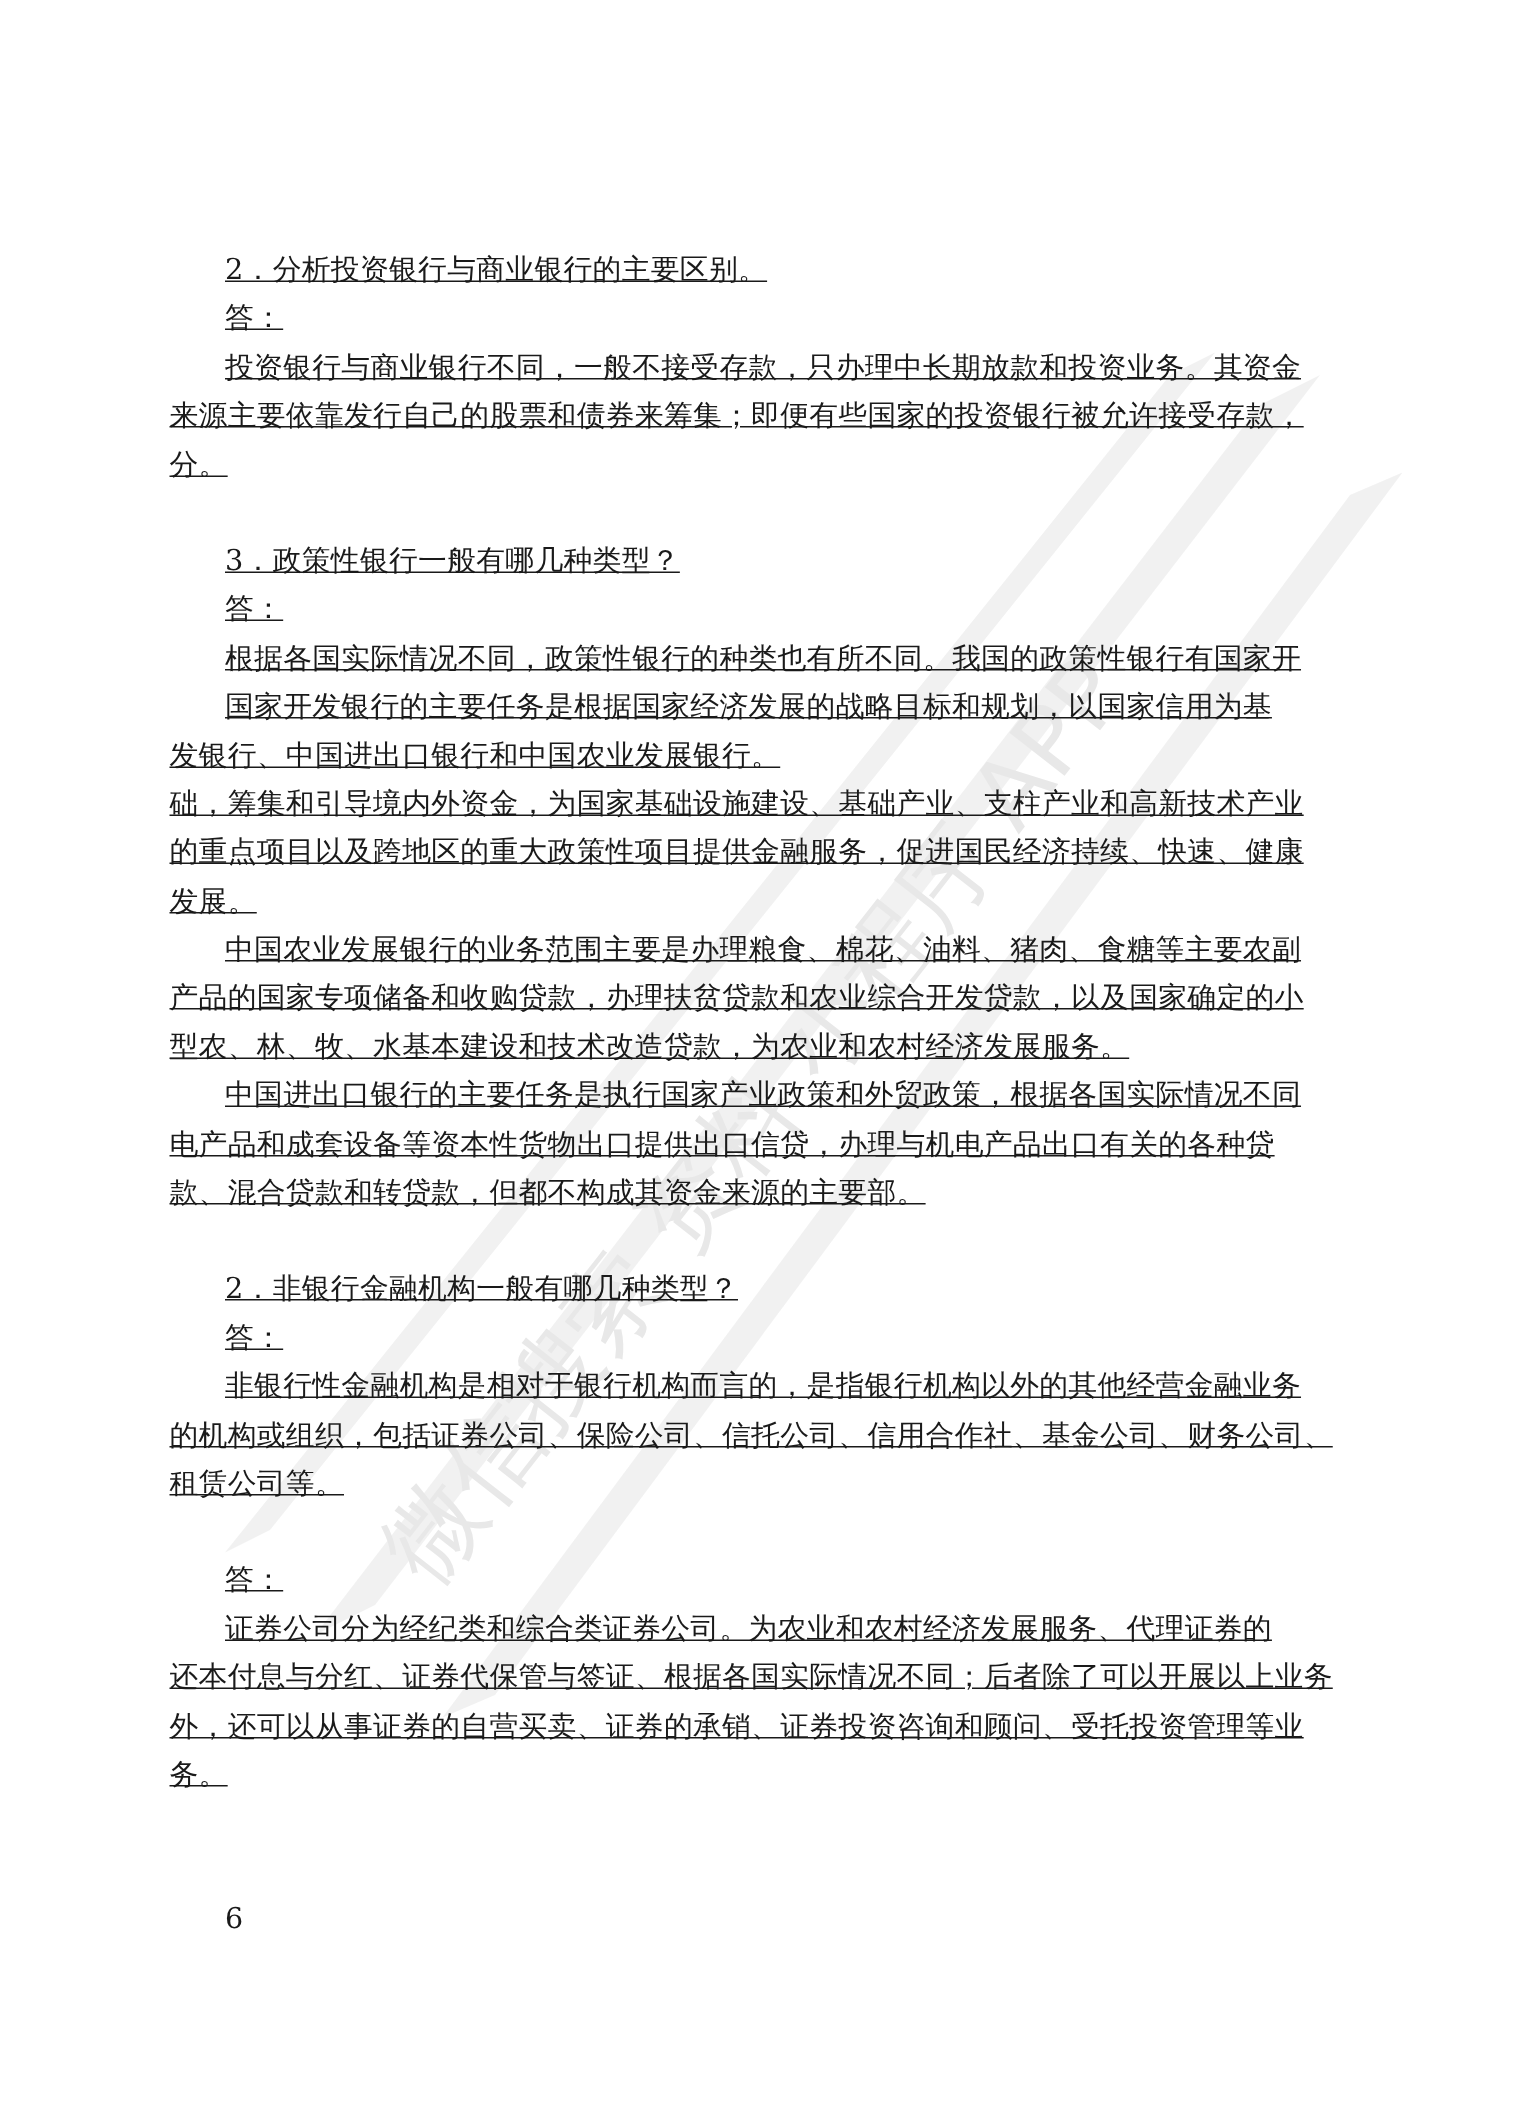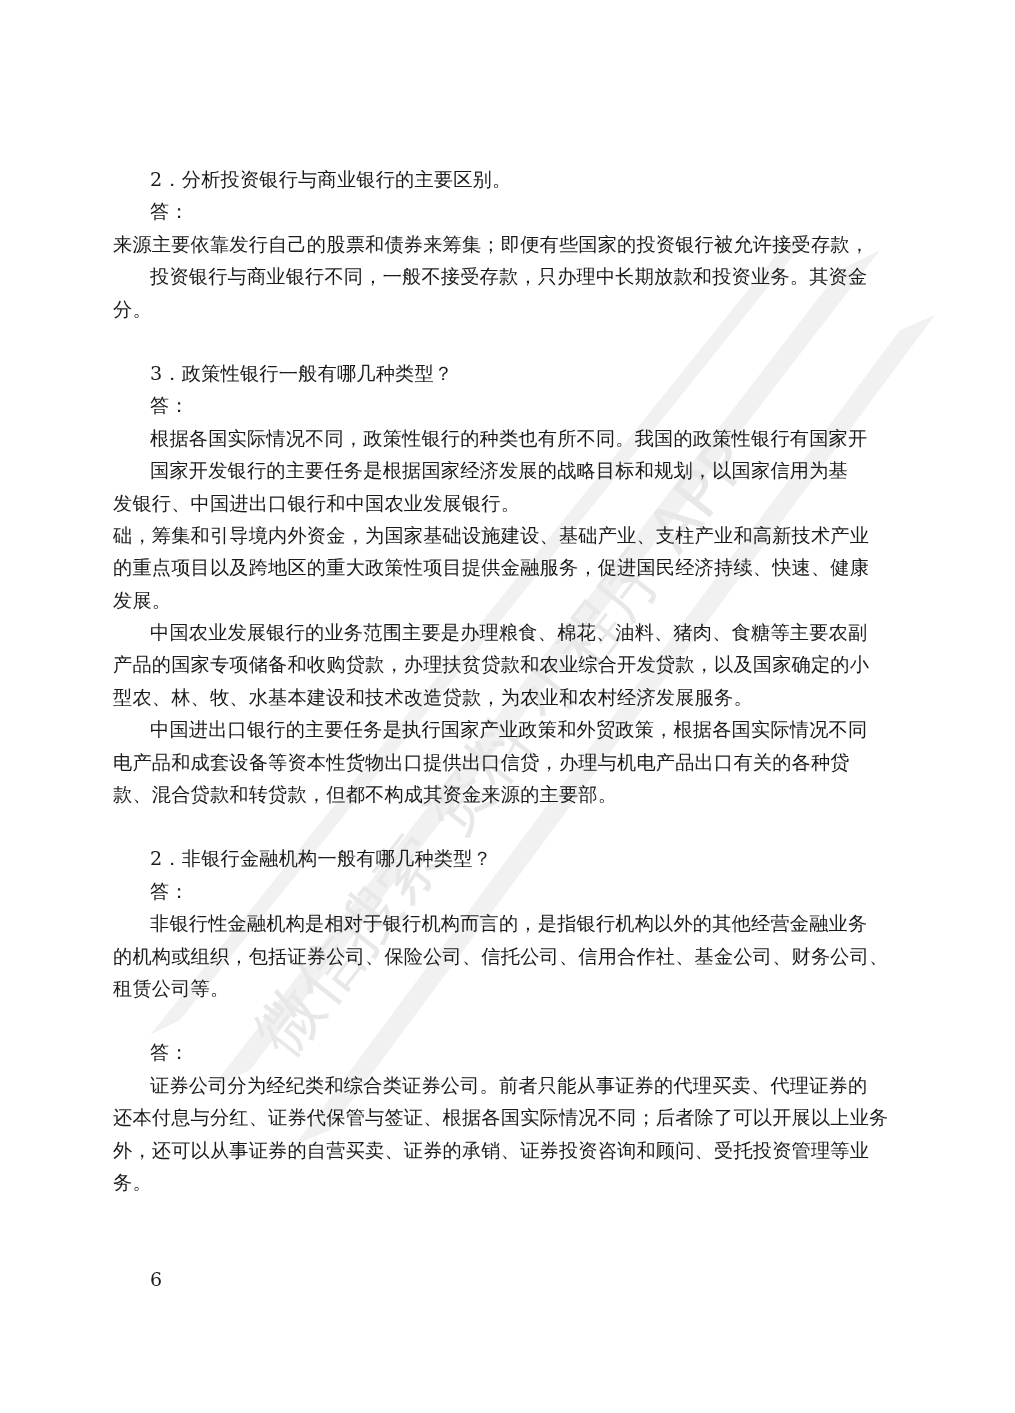--- a/index.html
+++ b/index.html
@@ -1,19 +1,19 @@
 <!DOCTYPE html>
 <html><head>
 <meta charset="utf-8">
 <style>
   html, body { margin: 0; padding: 0; background: #ffffff; }
   body { width: 1015px; height: 1413px; position: relative; overflow: hidden;
          font-family: "DejaVu Serif", "Liberation Serif", serif; color: #1a1a1a; }
   .watermark { position: absolute; left: 0; top: 0; width: 1015px; height: 1413px; pointer-events: none; }
-  .page { position: absolute; left: 113px; top: 164px; width: 770px; }
+  .page { position: absolute; left: 113px; top: 164px; width: 770px; text-decoration: underline; }
   .line { font-size: 19.2px; line-height: 32.4px; height: 32.4px; white-space: nowrap; letter-spacing: 0.2px; }
   .indent { padding-left: 37px; }
   .gap { height: 32px; }
   .pagenum { position: absolute; left: 150px; top: 1268px; font-size: 19px; }
 </style>
 </head>
 <body>
 
 <svg class="watermark" viewBox="0 0 1015 1413">
   <g fill="#efefef" opacity="0.85">
@@ -21,22 +21,22 @@
     <polygon points="900,330 935,315 330,1130 295,1145"></polygon>
     <polygon points="780,250 810,235 180,1020 150,1035"></polygon>
   </g>
   <text x="520" y="760" transform="rotate(-52 520 760)" font-size="64" fill="#e8e8e8" font-family="DejaVu Sans, sans-serif" text-anchor="middle">微信搜索 资料 小程序 APP</text>
 </svg>
 
 <div class="page">
 
   <div class="line indent">2．分析投资银行与商业银行的主要区别。</div>
   <div class="line indent">答：</div>
+  <div class="line indent">投资银行与商业银行不同，一般不接受存款，只办理中长期放款和投资业务。其资金</div>
   <div class="line">来源主要依靠发行自己的股票和债券来筹集；即便有些国家的投资银行被允许接受存款，</div>
-  <div class="line indent">投资银行与商业银行不同，一般不接受存款，只办理中长期放款和投资业务。其资金</div>
   <div class="line">分。</div>
   <div class="gap"></div>
 
   <div class="line indent">3．政策性银行一般有哪几种类型？</div>
   <div class="line indent">答：</div>
   <div class="line indent">根据各国实际情况不同，政策性银行的种类也有所不同。我国的政策性银行有国家开</div>
   <div class="line indent">国家开发银行的主要任务是根据国家经济发展的战略目标和规划，以国家信用为基</div>
   <div class="line">发银行、中国进出口银行和中国农业发展银行。</div>
   <div class="line">础，筹集和引导境内外资金，为国家基础设施建设、基础产业、支柱产业和高新技术产业</div>
   <div class="line">的重点项目以及跨地区的重大政策性项目提供金融服务，促进国民经济持续、快速、健康</div>
@@ -50,19 +50,19 @@
   <div class="gap"></div>
 
   <div class="line indent">2．非银行金融机构一般有哪几种类型？</div>
   <div class="line indent">答：</div>
   <div class="line indent">非银行性金融机构是相对于银行机构而言的，是指银行机构以外的其他经营金融业务</div>
   <div class="line">的机构或组织，包括证券公司、保险公司、信托公司、信用合作社、基金公司、财务公司、</div>
   <div class="line">租赁公司等。</div>
   <div class="gap"></div>
 
   <div class="line indent">答：</div>
-  <div class="line indent">证券公司分为经纪类和综合类证券公司。前者只能从事证券的代理买卖、代理证券的</div>
+  <div class="line indent">证券公司分为经纪类和综合类证券公司。为农业和农村经济发展服务、代理证券的</div>
   <div class="line">还本付息与分红、证券代保管与签证、根据各国实际情况不同；后者除了可以开展以上业务</div>
   <div class="line">外，还可以从事证券的自营买卖、证券的承销、证券投资咨询和顾问、受托投资管理等业</div>
   <div class="line">务。</div>
 </div>
 
 <div class="pagenum">6</div>
 
 </body></html>

